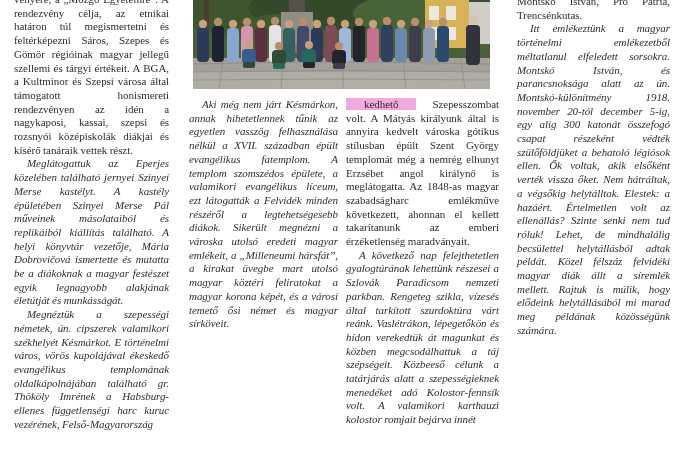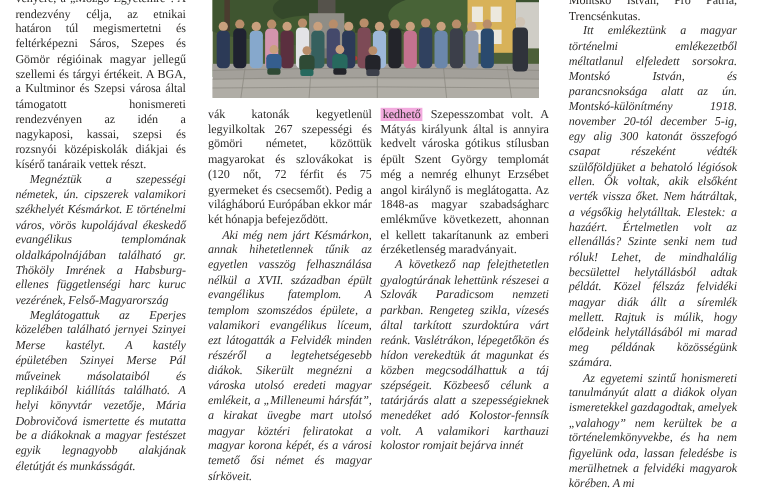--- a/index.html
+++ b/index.html
@@ -20,21 +20,21 @@
   .col p{margin:0;padding:0;}
   .col p.ind{text-indent:13px;font-style:italic;}
   #col1{left:14px;top:-7px;width:155px;height:464px;}
   #col2{left:189px;top:98px;width:149px;height:352px;}
   #col3{left:346px;top:98px;width:153px;height:352px;}
   #col4{left:517px;top:-5px;width:153px;height:462px;}
   .photo{
     position:absolute;left:193px;top:0;width:297px;height:89px;overflow:hidden;
   }
   .photo svg{display:block;}
-  .hl{padding:0 2px;}
+  .hl{padding:0 18px;}
 </style>
 </head>
 <body>
 
 <div class="page" style="background-color: rgb(255, 255, 255); color: rgb(46, 45, 43);">
 
   <div class="photo">
     <svg width="297" height="89" viewBox="0 0 297 89" xmlns="http://www.w3.org/2000/svg">
 
       <rect x="0" y="0" width="297" height="70" fill="#4c5f38"></rect>
@@ -180,33 +180,31 @@
             <circle cx="146" cy="46" r="4" fill="#b88d6a"></circle>
             <rect x="139" y="50" width="14" height="15" rx="4" fill="#23242a"></rect>
             <rect x="140" y="63" width="12" height="6" rx="2" fill="#3c3f4a"></rect>
           </g>
       </g>
     </svg>
   </div>
 
   <div class="col" id="col1">
     <p>vényére, a „Mozgó Egyetemre”. A rendezvény célja, az etnikai határon túl megismertetni és feltérképezni Sáros, Szepes és Gömör régióinak magyar jellegű szellemi és tárgyi értékeit. A BGA, a Kultminor és Szepsi városa által támogatott honismereti rendezvényen az idén a nagykaposi, kassai, szepsi és rozsnyói középiskolák diákjai és kísérő tanáraik vettek részt.</p>
+    <p class="ind">Meglátogattuk az Eperjes közelében található jernyei Szinyei Merse kastélyt. A kastély épületében Szinyei Merse Pál műveinek másolataiból és replikáiból kiállítás található. A helyi könyvtár vezetője, Mária Dobrovičová ismertette és mutatta be a diákoknak a magyar festészet egyik legnagyobb alakjának életútját és munkásságát.</p>
     <p class="ind">Megnéztük a szepességi németek, ún. cipszerek valamikori székhelyét Késmárkot. E történelmi város, vörös kupolájával ékeskedő evangélikus templomának oldalkápolnájában található gr. Thököly Imrének a Habsburg-ellenes függetlenségi harc kuruc vezérének, Felső-Magyarország</p>
-    <p class="ind">Meglátogattuk az Eperjes közelében található jernyei Szinyei Merse kastélyt. A kastély épületében Szinyei Merse Pál műveinek másolataiból és replikáiból kiállítás található. A helyi könyvtár vezetője, Mária Dobrovičová ismertette és mutatta be a diákoknak a magyar festészet egyik legnagyobb alakjának életútját és munkásságát.</p>
   </div>
 
   <div class="col" id="col2">
-    <p>vák katonák kegyetlenül legyilkoltak 267 szepességi és gömöri németet, közöttük magyarokat és szlovákokat is (120 nőt, 72 férfit és 75 gyermeket és csecsemőt). Pedig a világháború Európában ekkor már két hónapja befejeződött.</p>
     <p class="ind">Aki még nem járt Késmárkon, annak hihetetlennek tűnik az egyetlen vasszög felhasználása nélkül a XVII. században épült evangélikus fatemplom. A templom szomszédos épülete, a valamikori evangélikus líceum, ezt látogatták a Felvidék minden részéről a legtehetségesebb diákok. Sikerült megnézni a városka utolsó eredeti magyar emlékeit, a „Milleneumi hársfát”, a kirakat üvegbe mart utolsó magyar köztéri feliratokat a magyar korona képét, és a városi temető ősi német és magyar sírköveit.</p>
   </div>
 
   <div class="col" id="col3">
     <p><span class="hl" style="background-color: rgb(242, 170, 222);">kedhető</span><span> Szepesszombat volt. A Mátyás királyunk által is annyira kedvelt városka gótikus stílusban épült Szent György templomát még a nemrég elhunyt Erzsébet angol királynő is meglátogatta. Az 1848-as magyar szabadságharc emlékműve következett, ahonnan el kellett takarítanunk az emberi érzéketlenség maradványait.</span></p>
     <p class="ind">A következő nap felejthetetlen gyalogtúrának lehettünk részesei a Szlovák Paradicsom nemzeti parkban. Rengeteg szikla, vízesés által tarkított szurdoktúra várt reánk. Vaslétrákon, lépegetőkön és hídon verekedtük át magunkat és közben megcsodálhattuk a táj szépségeit. Közbeeső célunk a tatárjárás alatt a szepességieknek menedéket adó Kolostor-fennsík volt. A valamikori karthauzi kolostor romjait bejárva innét</p>
   </div>
 
   <div class="col" id="col4">
     <p>Montskó István, Pro Patria, Trencsénkutas.</p>
     <p class="ind">Itt emlékeztünk a magyar történelmi emlékezetből méltatlanul elfeledett sorsokra. Montskó István, és parancsnoksága alatt az ún. Montskó-különítmény 1918. november 20-tól december 5-ig, egy alig 300 katonát összefogó csapat részeként védték szülőföldjüket a behatoló légiósok ellen. Ők voltak, akik elsőként verték vissza őket. Nem hátráltak, a végsőkig helytálltak. Elestek: a hazáért. Értelmetlen volt az ellenállás? Szinte senki nem tud róluk! Lehet, de mindhalálig becsülettel helytállásból adtak példát. Közel félszáz felvidéki magyar diák állt a síremlék mellett. Rajtuk is múlik, hogy elődeink helytállásából mi marad meg példának közösségünk számára.</p>
-    <p class="ind">Az egyetemi szintű honismereti tanulmányút alatt a diákok olyan ismeretekkel gazdagodtak, amelyek „valahogy” nem kerültek be a történelemkönyvekbe, és ha nem figyelünk oda, lassan feledésbe is merülhetnek a felvidéki magyarok körében. A mi</p>
   </div>
 
 </div>
 
 </body></html>

